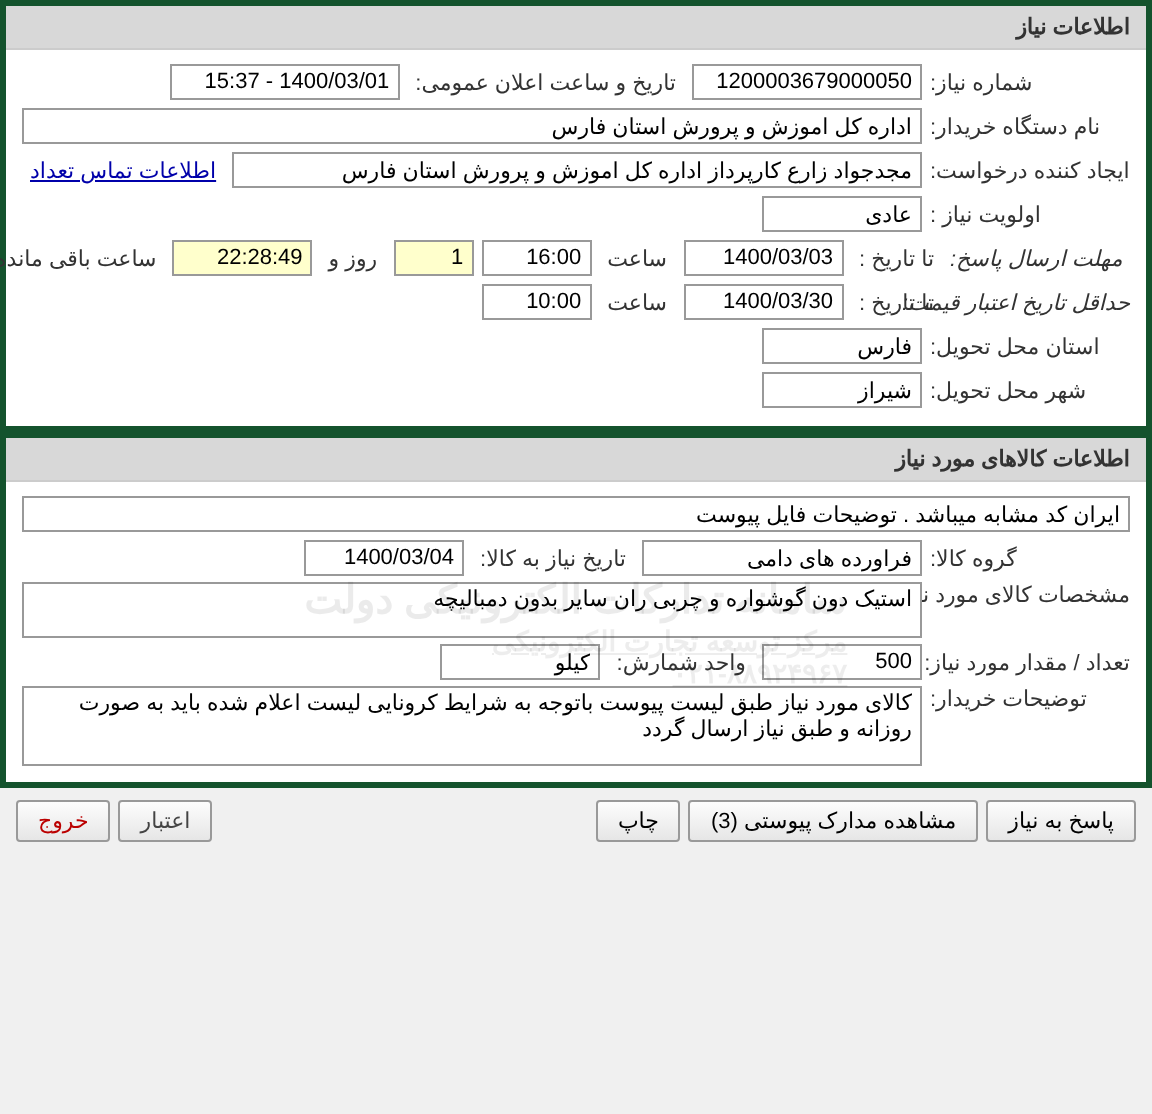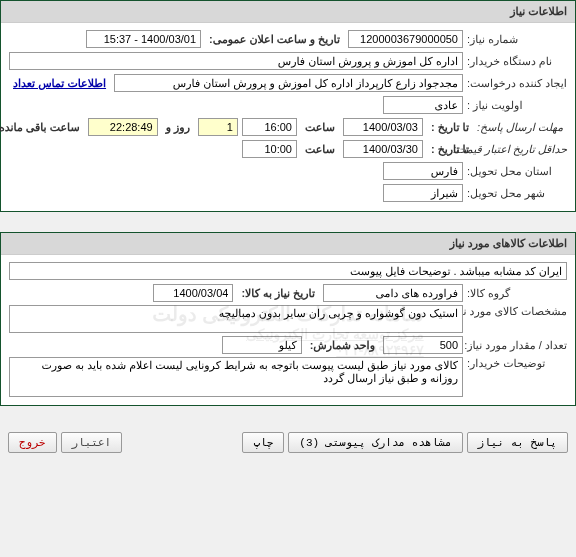--- a/index.html
+++ b/index.html
@@ -6,22 +6,22 @@
     body {
       font-family: Tahoma, Arial, sans-serif;
       font-size: 11px;
       background: #f0f0f0;
       color: #333;
       width: 576px;
       direction: rtl;
     }
     .panel {
       background: #fff;
-      border: 1px solid #14532d;
-      margin-bottom: 20px;
+      border: 3px solid #14532d;
+      margin-bottom: 0;
       position: relative;
     }
     .panel-header {
       background: #d8d8d8;
       padding: 4px 8px;
       font-weight: bold;
       border-bottom: 1px solid #ccc;
       font-size: 11px;
     }
     .panel-body {
@@ -52,21 +52,21 @@
       gap: 4px;
       min-height: 20px;
     }
     .label {
       white-space: nowrap;
       color: #333;
       font-size: 11px;
     }
     .label.w100 { width: 100px; text-align: left; flex-shrink: 0;}
     .label.w90 { width: 90px; text-align: left; flex-shrink: 0; font-style: italic;}
-    .label.inline { width: auto; padding: 0 4px; font-weight: bold;}
+    .label.inline { width: auto; padding: 0 4px;}
     input[type=text], .textbox {
       border: 1px solid #999;
       padding: 1px 4px;
       font-family: inherit;
       font-size: 11px;
       height: 18px;
       background: #fff;
       direction: rtl;
     }
     .textbox.yellow { background: #ffffcc; }
@@ -85,21 +85,21 @@
       display: flex;
       gap: 4px;
       padding: 6px 8px;
       justify-content: flex-start;
       background: #f0f0f0;
     }
     .btn {
       border: 1px solid #999;
       background: linear-gradient(#fdfdfd,#e6e6e6);
       padding: 3px 10px;
-      font-family: Liberation Mono, monospace;
+      font-family: Liberation Sans, sans-serif;
       font-size: 11px;
       cursor: pointer;
       border-radius: 2px;
       text-align: center;
     }
     .btn.red { color: #b00; }
     .btn.gray { color: #444; }
     .spacer { flex: 1; }
   </style>
 </head>

